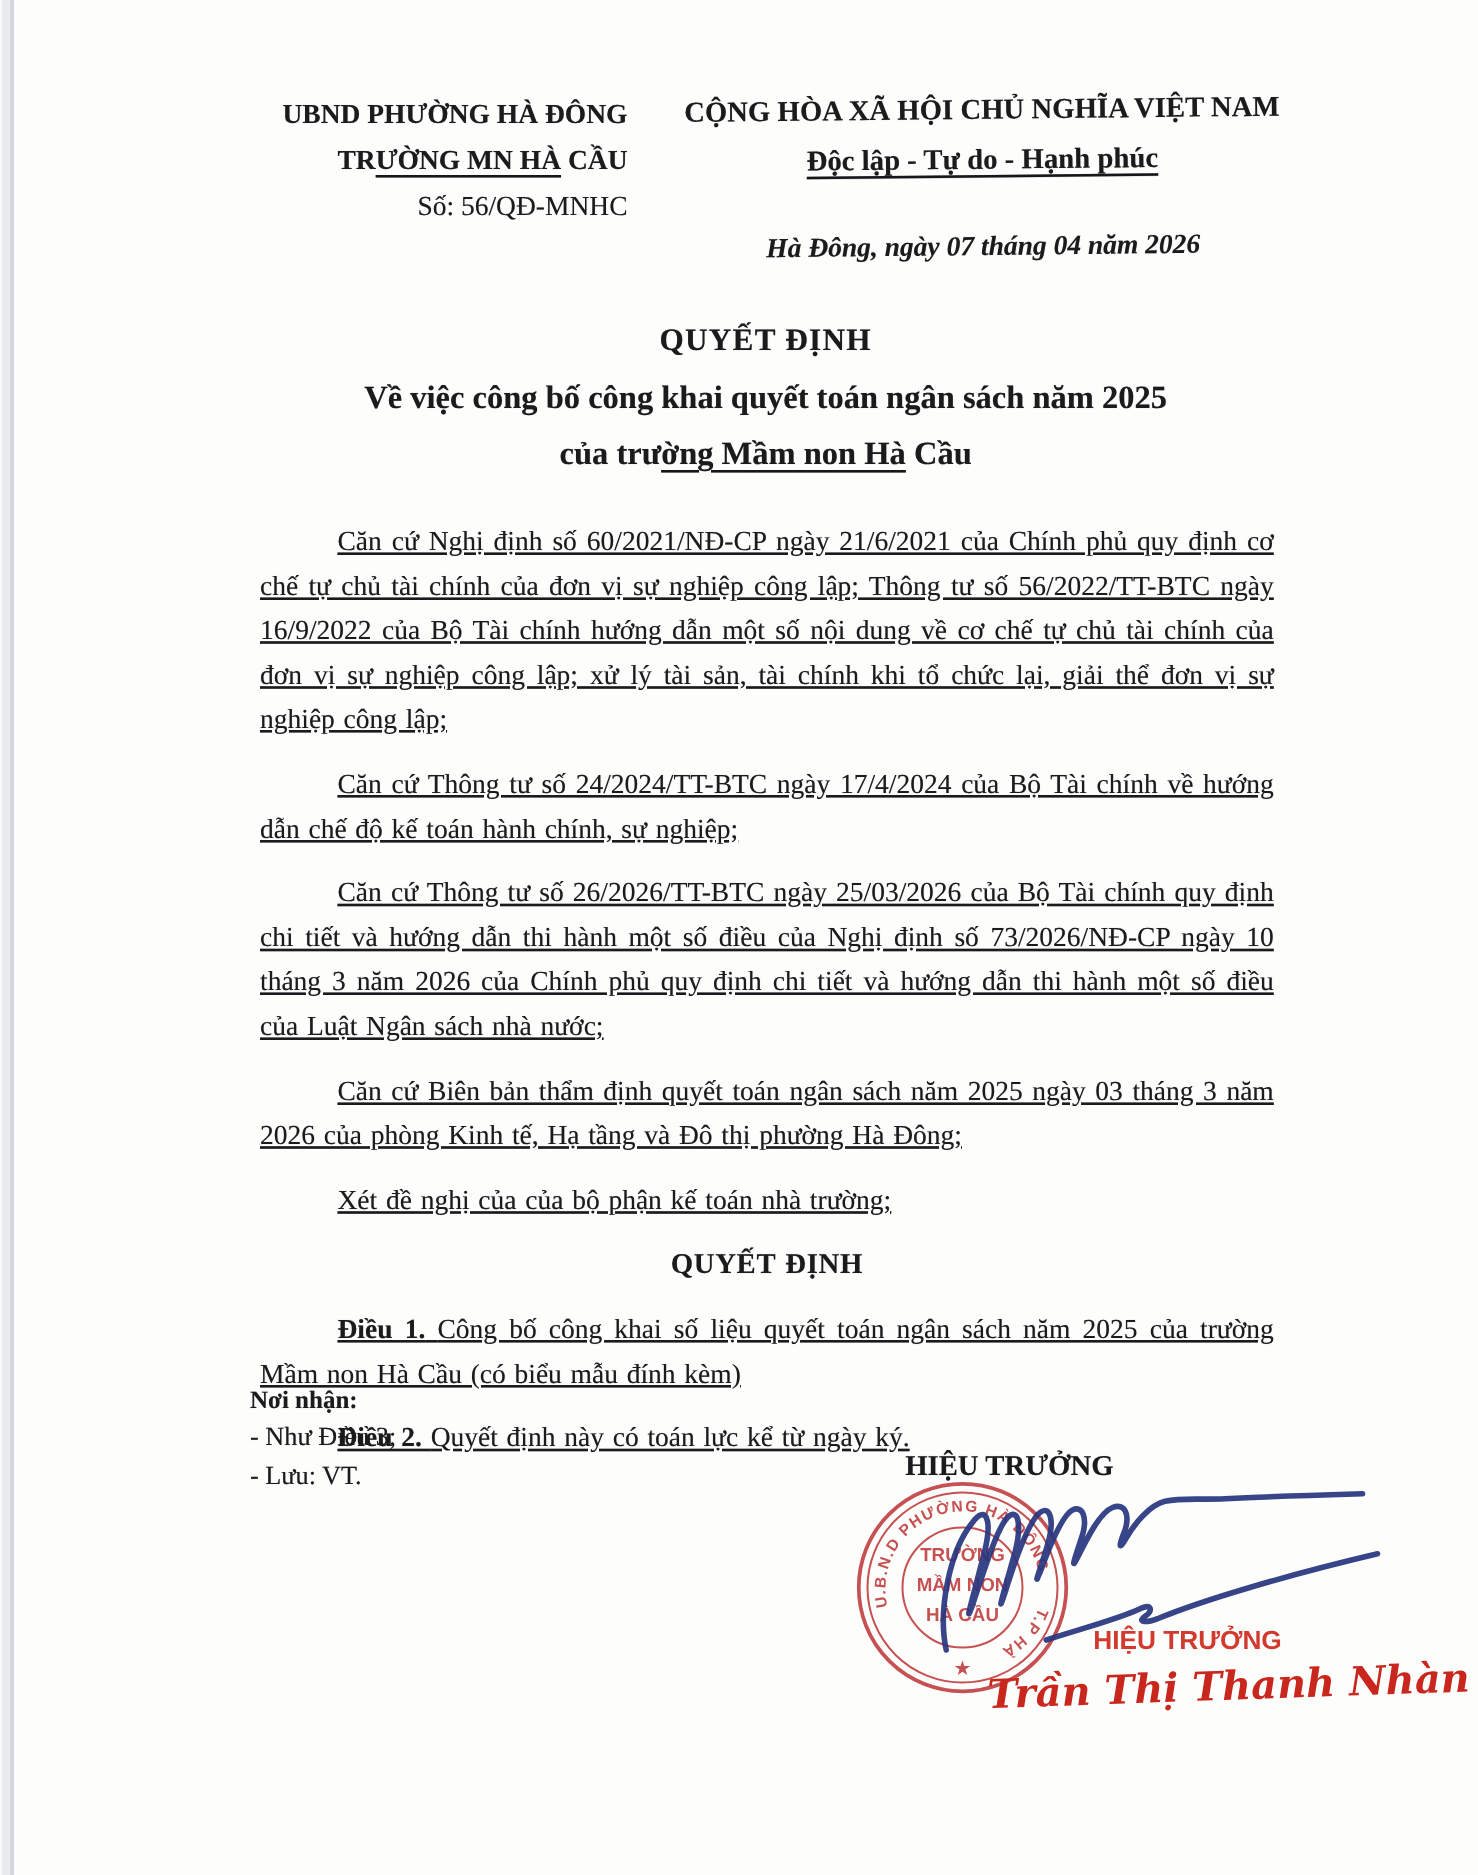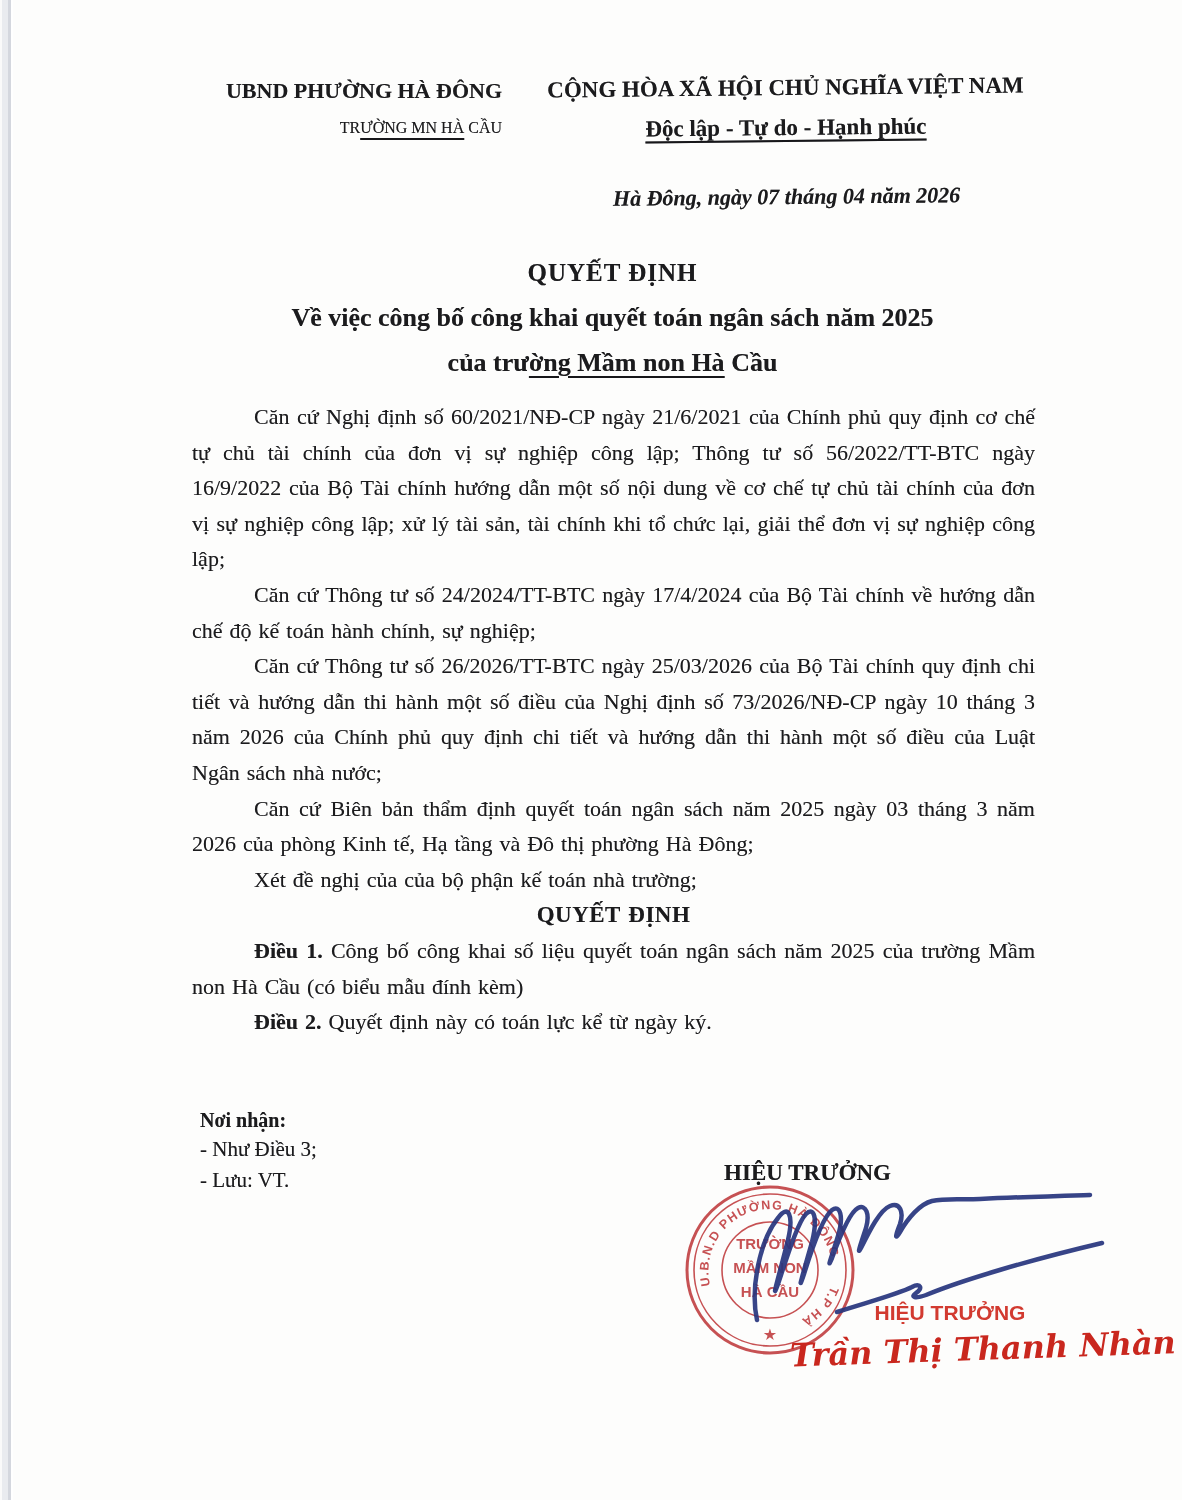--- a/index.html
+++ b/index.html
@@ -11,33 +11,33 @@
   }
   .scan-edge{
     position:absolute;left:0;top:0;width:13px;height:1500px;
     background:linear-gradient(to right,#fafafa 0 2px,#e9ebef 2px 8px,#d4d7de 8px 11px,#ffffff 11px);
   }
   .ink{ text-shadow:0 0 0.6px rgba(25,25,28,0.45); }
   .u2{ text-decoration:underline; text-decoration-thickness:2px; text-underline-offset:5px; text-decoration-color:#17171a; }
   
   .hdr-left{ position:absolute; left:196px; top:72px; width:306px; text-align:right; }
   .hdr-left .l1{ font-size:22px; font-weight:bold; line-height:37px; white-space:nowrap; }
-  .hdr-left .l2{ font-size:16px; font-weight:normal; line-height:37px; white-space:nowrap; }
+  .hdr-left .l2{ font-size:22px; font-weight:bold; line-height:37px; white-space:nowrap; }
   .hdr-left .l3{ font-size:22px; line-height:38px; white-space:nowrap; }
   .hdr-right{ position:absolute; left:528px; top:68px; width:516px; text-align:center; transform:rotate(-0.6deg); }
   .hdr-right .l1{ font-size:23px; font-weight:bold; line-height:40px; white-space:nowrap; }
   .hdr-right .l2{ font-size:23px; font-weight:bold; line-height:40px; white-space:nowrap; }
   .hdr-right .date{ font-size:22px; font-weight:bold; font-style:italic; margin-top:36px; white-space:nowrap; }
   
   .title-block{ position:absolute; left:190px; top:250px; width:845px; text-align:center; line-height:45px; }
   .title-block .main{ font-size:25px; font-weight:bold; letter-spacing:1px; }
   .title-block .sub{ font-size:26px; font-weight:bold; }
   
   .body-block{ position:absolute; left:192px; top:399px; width:843px; font-size:22px; line-height:35.6px; text-align:justify; word-spacing:1.5px; }
-  .para{ margin:0; text-indent:62px; }
+  .para{ margin:16px; text-indent:62px;text-decoration:underline; }
   .center-head{ margin:0; text-align:center; font-weight:bold; font-size:23px; letter-spacing:0.5px; }
   .art-label{ font-weight:bold; }
   
   .recipients{ position:absolute; left:200px; top:1109px; }
   .recipients .head{ font-size:20px; font-weight:bold; margin-bottom:5px; }
   .recipients .item{ font-size:21px; margin-bottom:6px; }
   .role-black{ position:absolute; left:700px; top:1160px; width:215px; text-align:center; font-size:23px; font-weight:bold; white-space:nowrap; }
   
   .stamp-svg{ position:absolute; left:680px; top:1182px; width:180px; height:180px; opacity:0.88; }
   .sig-svg{ position:absolute; left:700px; top:1168px; width:420px; height:185px; }
@@ -48,20 +48,21 @@
      transform:rotate(-2deg); white-space:nowrap; }
 </style>
 </head>
 <body>
 
 <div class="scan-edge"></div>
 
 <div class="hdr-left ink">
   <div class="l1">UBND PHƯỜNG HÀ ĐÔNG</div>
   <div class="l2"><span>TR</span><span class="u2">ƯỜNG MN HÀ</span><span> CẦU</span></div>
+  <div class="l3">Số: 56/QĐ-MNHC</div>
 </div>
 
 <div class="hdr-right ink">
   <div class="l1">CỘNG HÒA XÃ HỘI CHỦ NGHĨA VIỆT NAM</div>
   <div class="l2 u2">Độc lập - Tự do - Hạnh phúc</div>
   <div class="date">Hà Đông, ngày 07 tháng 04 năm 2026</div>
 </div>
 
 <div class="title-block ink">
   <div class="main">QUYẾT ĐỊNH</div>

